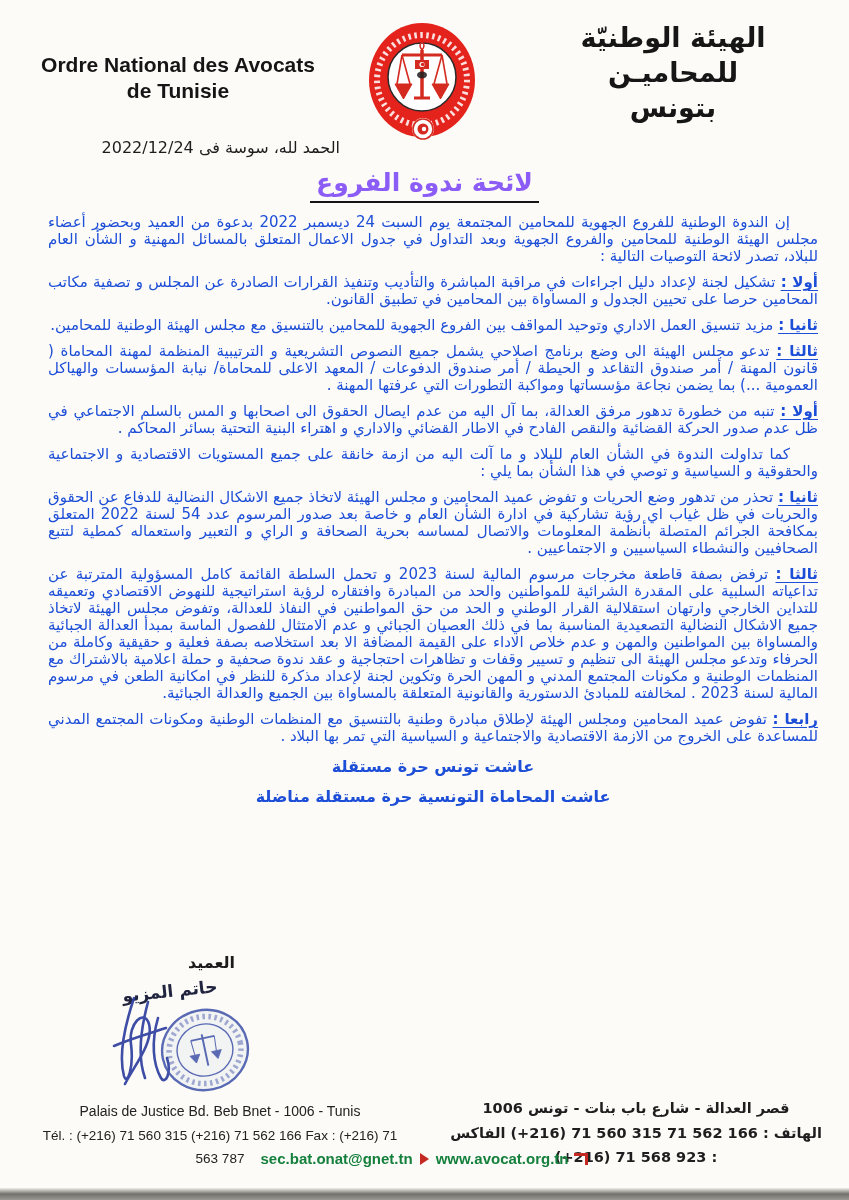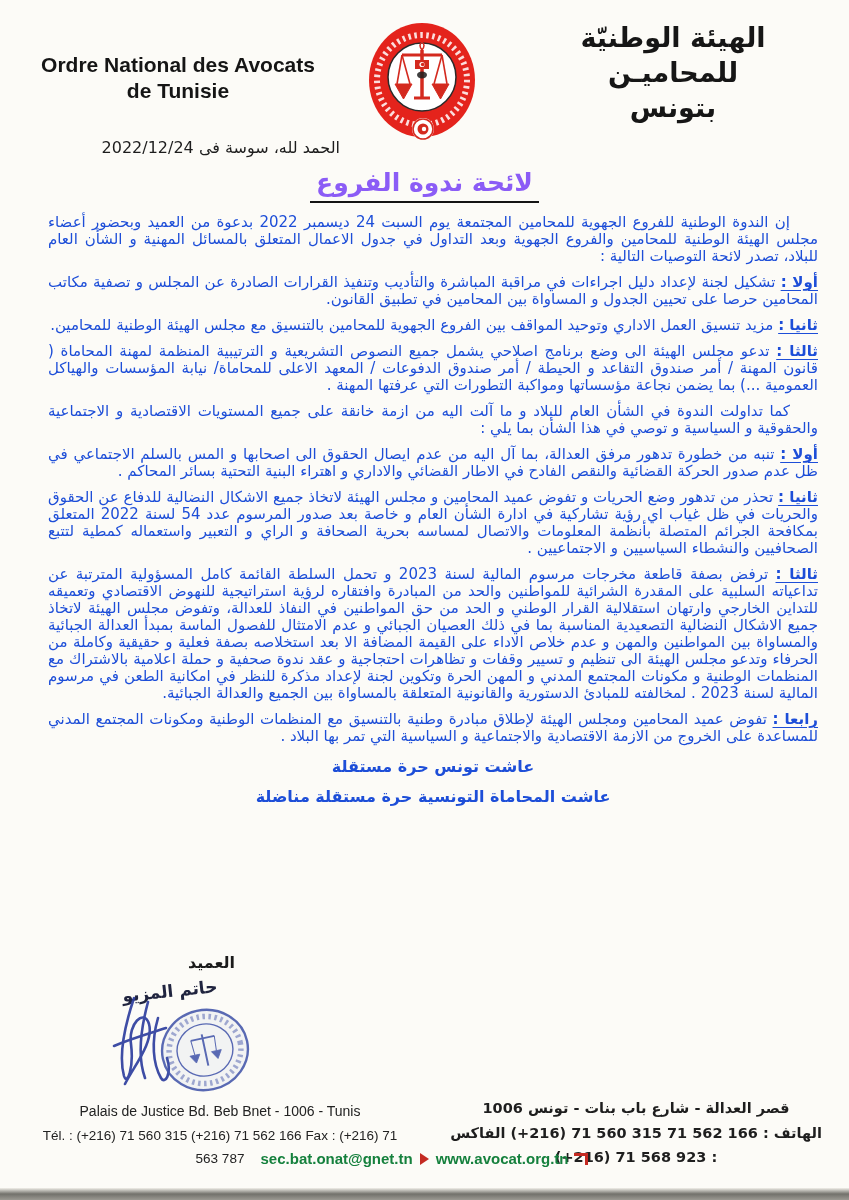--- a/index.html
+++ b/index.html
@@ -151,26 +151,26 @@
     <p class="para">
       <span class="rec-label">ثانيا :</span>
       <span>مزيد تنسيق العمل الاداري وتوحيد المواقف بين الفروع الجهوية للمحامين بالتنسيق مع مجلس الهيئة الوطنية للمحامين.</span>
     </p>
 
     <p class="para">
       <span class="rec-label">ثالثا :</span>
       <span>تدعو مجلس الهيئة الى وضع برنامج اصلاحي يشمل جميع النصوص التشريعية و الترتيبية المنظمة لمهنة المحاماة ( قانون المهنة / أمر صندوق التقاعد و الحيطة / أمر صندوق الدفوعات / المعهد الاعلى للمحاماة/ نيابة المؤسسات والهياكل العمومية ...) بما يضمن نجاعة مؤسساتها ومواكبة التطورات التي عرفتها المهنة .</span>
     </p>
 
-    <p class="para indent">كما تداولت الندوة في الشأن العام للبلاد و ما آلت اليه من ازمة خانقة على جميع المستويات الاقتصادية و الاجتماعية والحقوقية و السياسية و توصي في هذا الشأن بما يلي :</p>
-
     <p class="para">
       <span class="rec-label">أولا :</span>
       <span>تنبه من خطورة تدهور مرفق العدالة، بما آل اليه من عدم ايصال الحقوق الى اصحابها و المس بالسلم الاجتماعي في ظل عدم صدور الحركة القضائية والنقص الفادح في الاطار القضائي والاداري و اهتراء البنية التحتية بسائر المحاكم .</span>
     </p>
+
+    <p class="para indent">كما تداولت الندوة في الشأن العام للبلاد و ما آلت اليه من ازمة خانقة على جميع المستويات الاقتصادية و الاجتماعية والحقوقية و السياسية و توصي في هذا الشأن بما يلي :</p>
 
     <p class="para">
       <span class="rec-label">ثانيا :</span>
       <span>تحذر من تدهور وضع الحريات و تفوض عميد المحامين و مجلس الهيئة لاتخاذ جميع الاشكال النضالية للدفاع عن الحقوق والحريات في ظل غياب اي رؤية تشاركية في ادارة الشأن العام و خاصة بعد صدور المرسوم عدد 54 لسنة 2022 المتعلق بمكافحة الجرائم المتصلة بأنظمة المعلومات والاتصال لمساسه بحرية الصحافة و الراي و التعبير واستعماله كمطية لتتبع الصحافيين والنشطاء السياسيين و الاجتماعيين .</span>
     </p>
 
     <p class="para">
       <span class="rec-label">ثالثا :</span>
       <span>ترفض بصفة قاطعة مخرجات مرسوم المالية لسنة 2023 و تحمل السلطة القائمة كامل المسؤولية المترتبة عن تداعياته السلبية على المقدرة الشرائية للمواطنين والحد من المبادرة وافتقاره لرؤية استراتيجية للنهوض الاقتصادي وتعميقه للتداين الخارجي وارتهان استقلالية القرار الوطني و الحد من حق المواطنين في النفاذ للعدالة، وتفوض مجلس الهيئة لاتخاذ جميع الاشكال النضالية التصعيدية المناسبة بما في ذلك العصيان الجبائي و عدم الامتثال للفصول الماسة بمبدأ العدالة الجبائية والمساواة بين المواطنين والمهن و عدم خلاص الاداء على القيمة المضافة الا بعد استخلاصه بصفة فعلية و حقيقية وكاملة من الحرفاء وتدعو مجلس الهيئة الى تنظيم و تسيير وقفات و تظاهرات احتجاجية و عقد ندوة صحفية و حملة اعلامية بالاشتراك مع المنظمات الوطنية و مكونات المجتمع المدني و المهن الحرة وتكوين لجنة لإعداد مذكرة للنظر في امكانية الطعن في مرسوم المالية لسنة 2023 . لمخالفته للمبادئ الدستورية والقانونية المتعلقة بالمساواة بين الجميع والعدالة الجبائية.</span>
     </p>

